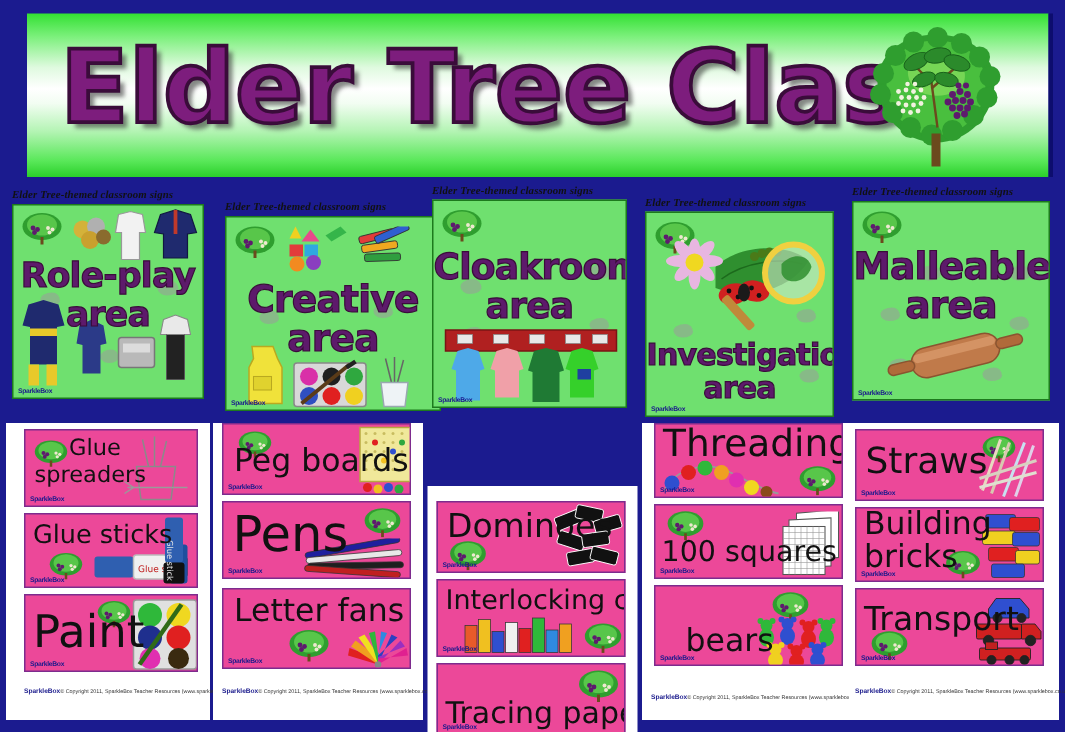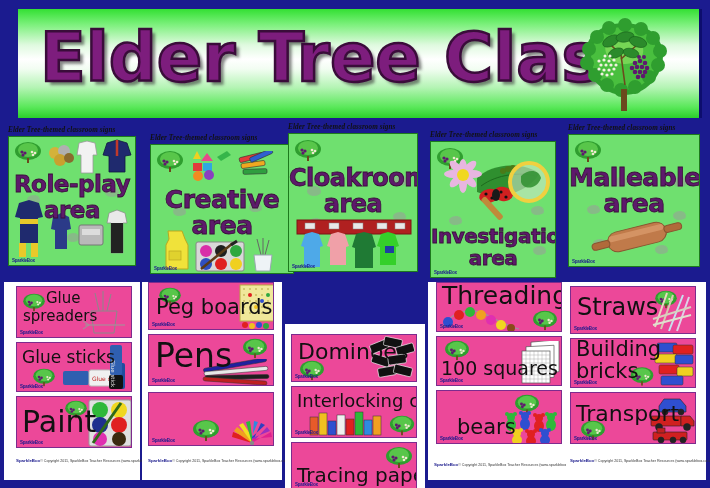--- a/index.html
+++ b/index.html
@@ -683,20 +683,21 @@
             <path d="M0 0 L-13 -18 L-9 -20 L0 -6 Z" fill="#f0e020"></path>
             <path d="M0 0 L-6 -21 L-2 -22 L0 -7 Z" fill="#2fb83a"></path>
             <path d="M0 0 L2 -22 L6 -21 L0 -7 Z" fill="#2f8ae0"></path>
             <path d="M0 0 L9 -20 L13 -18 L0 -6 Z" fill="#2f3fc0"></path>
             <path d="M0 0 L15 -16 L18 -12 L0 -5 Z" fill="#9a2fc0"></path>
             <path d="M0 0 L19 -11 L20 -6 L0 -4 Z" fill="#e02090"></path>
           </g>
           <circle cx="0" cy="0" r="2.2" fill="#888"></circle>
         </g>
       </svg>
+      <div class="label-text" style="left:7px;top:4px;font-size:21px;">Letter fans</div>
       <span class="sb-tag">SparkleBox</span>
     </div>
 
     <div class="footer-note" style="left:6px; top:176px;">
       <b>SparkleBox</b><span>© Copyright 2011, SparkleBox Teacher Resources (www.sparklebox.co.uk)</span>
     </div>
   </div>
 
   <div class="label-panel" style="left:285px; top:282px; width:140px; height:198px;margin-top:42px;">
     <div class="label-card" style="left:6px; top:10px; width:126px; height:48px;">

